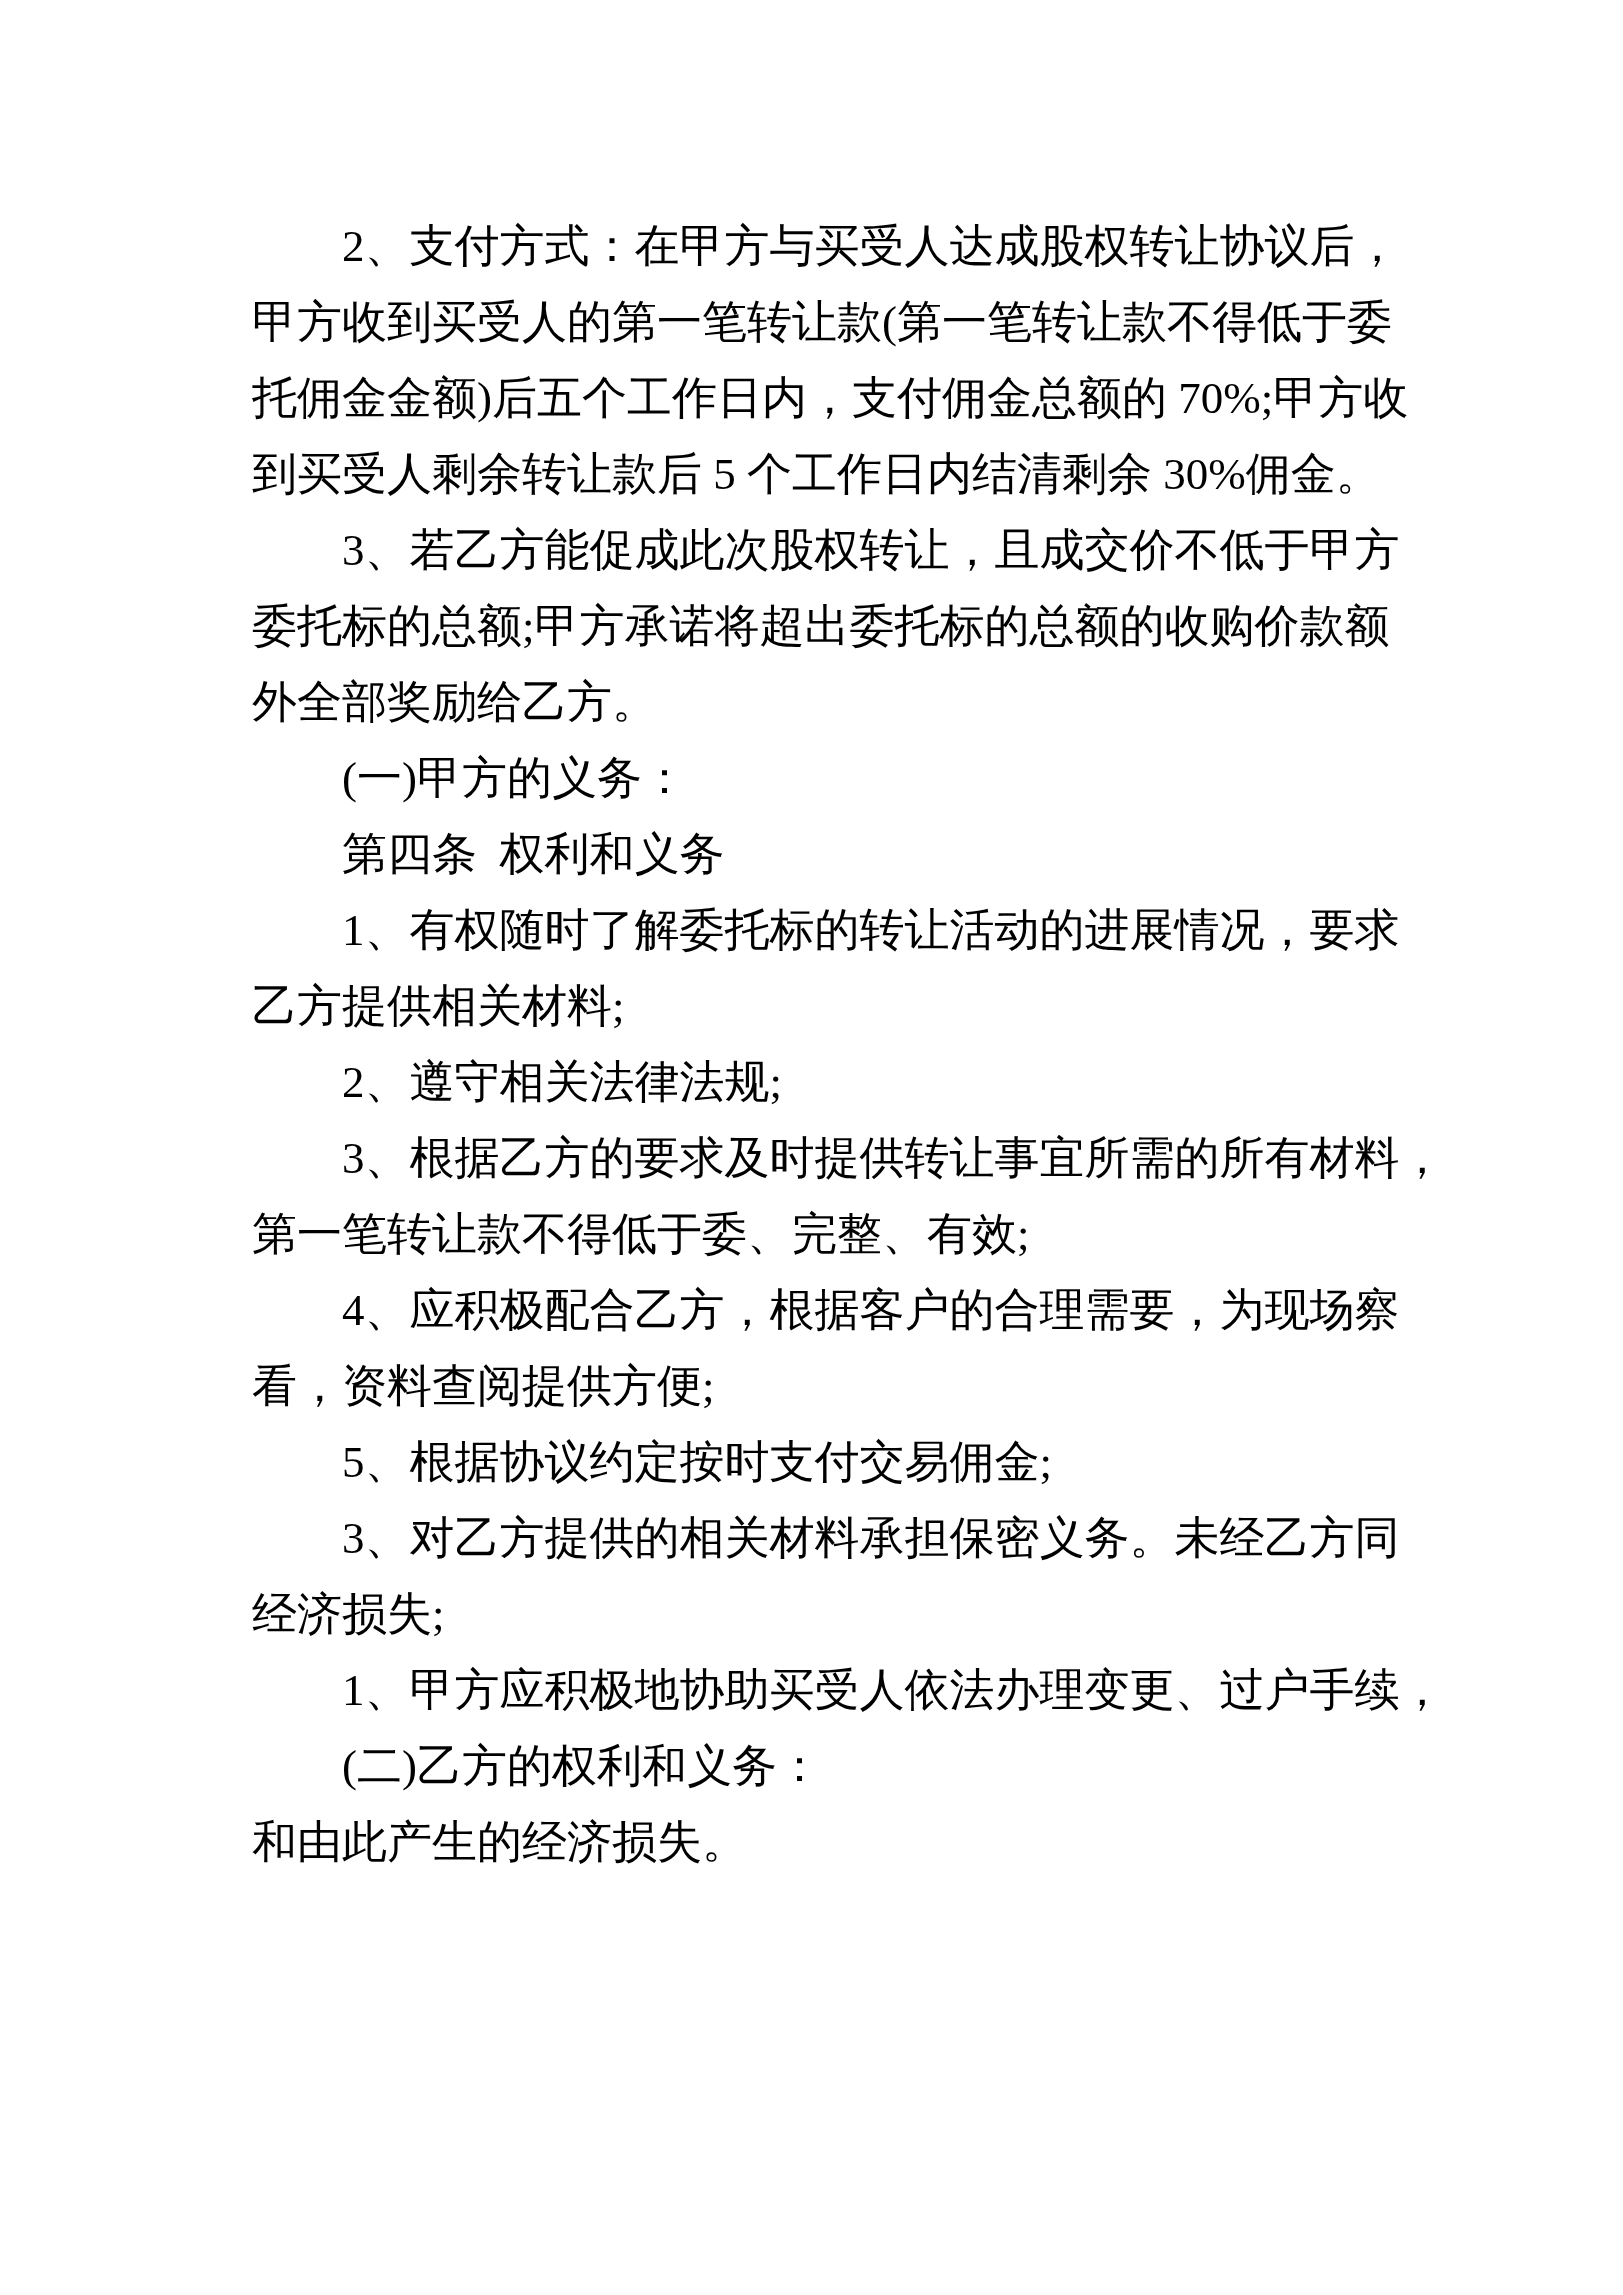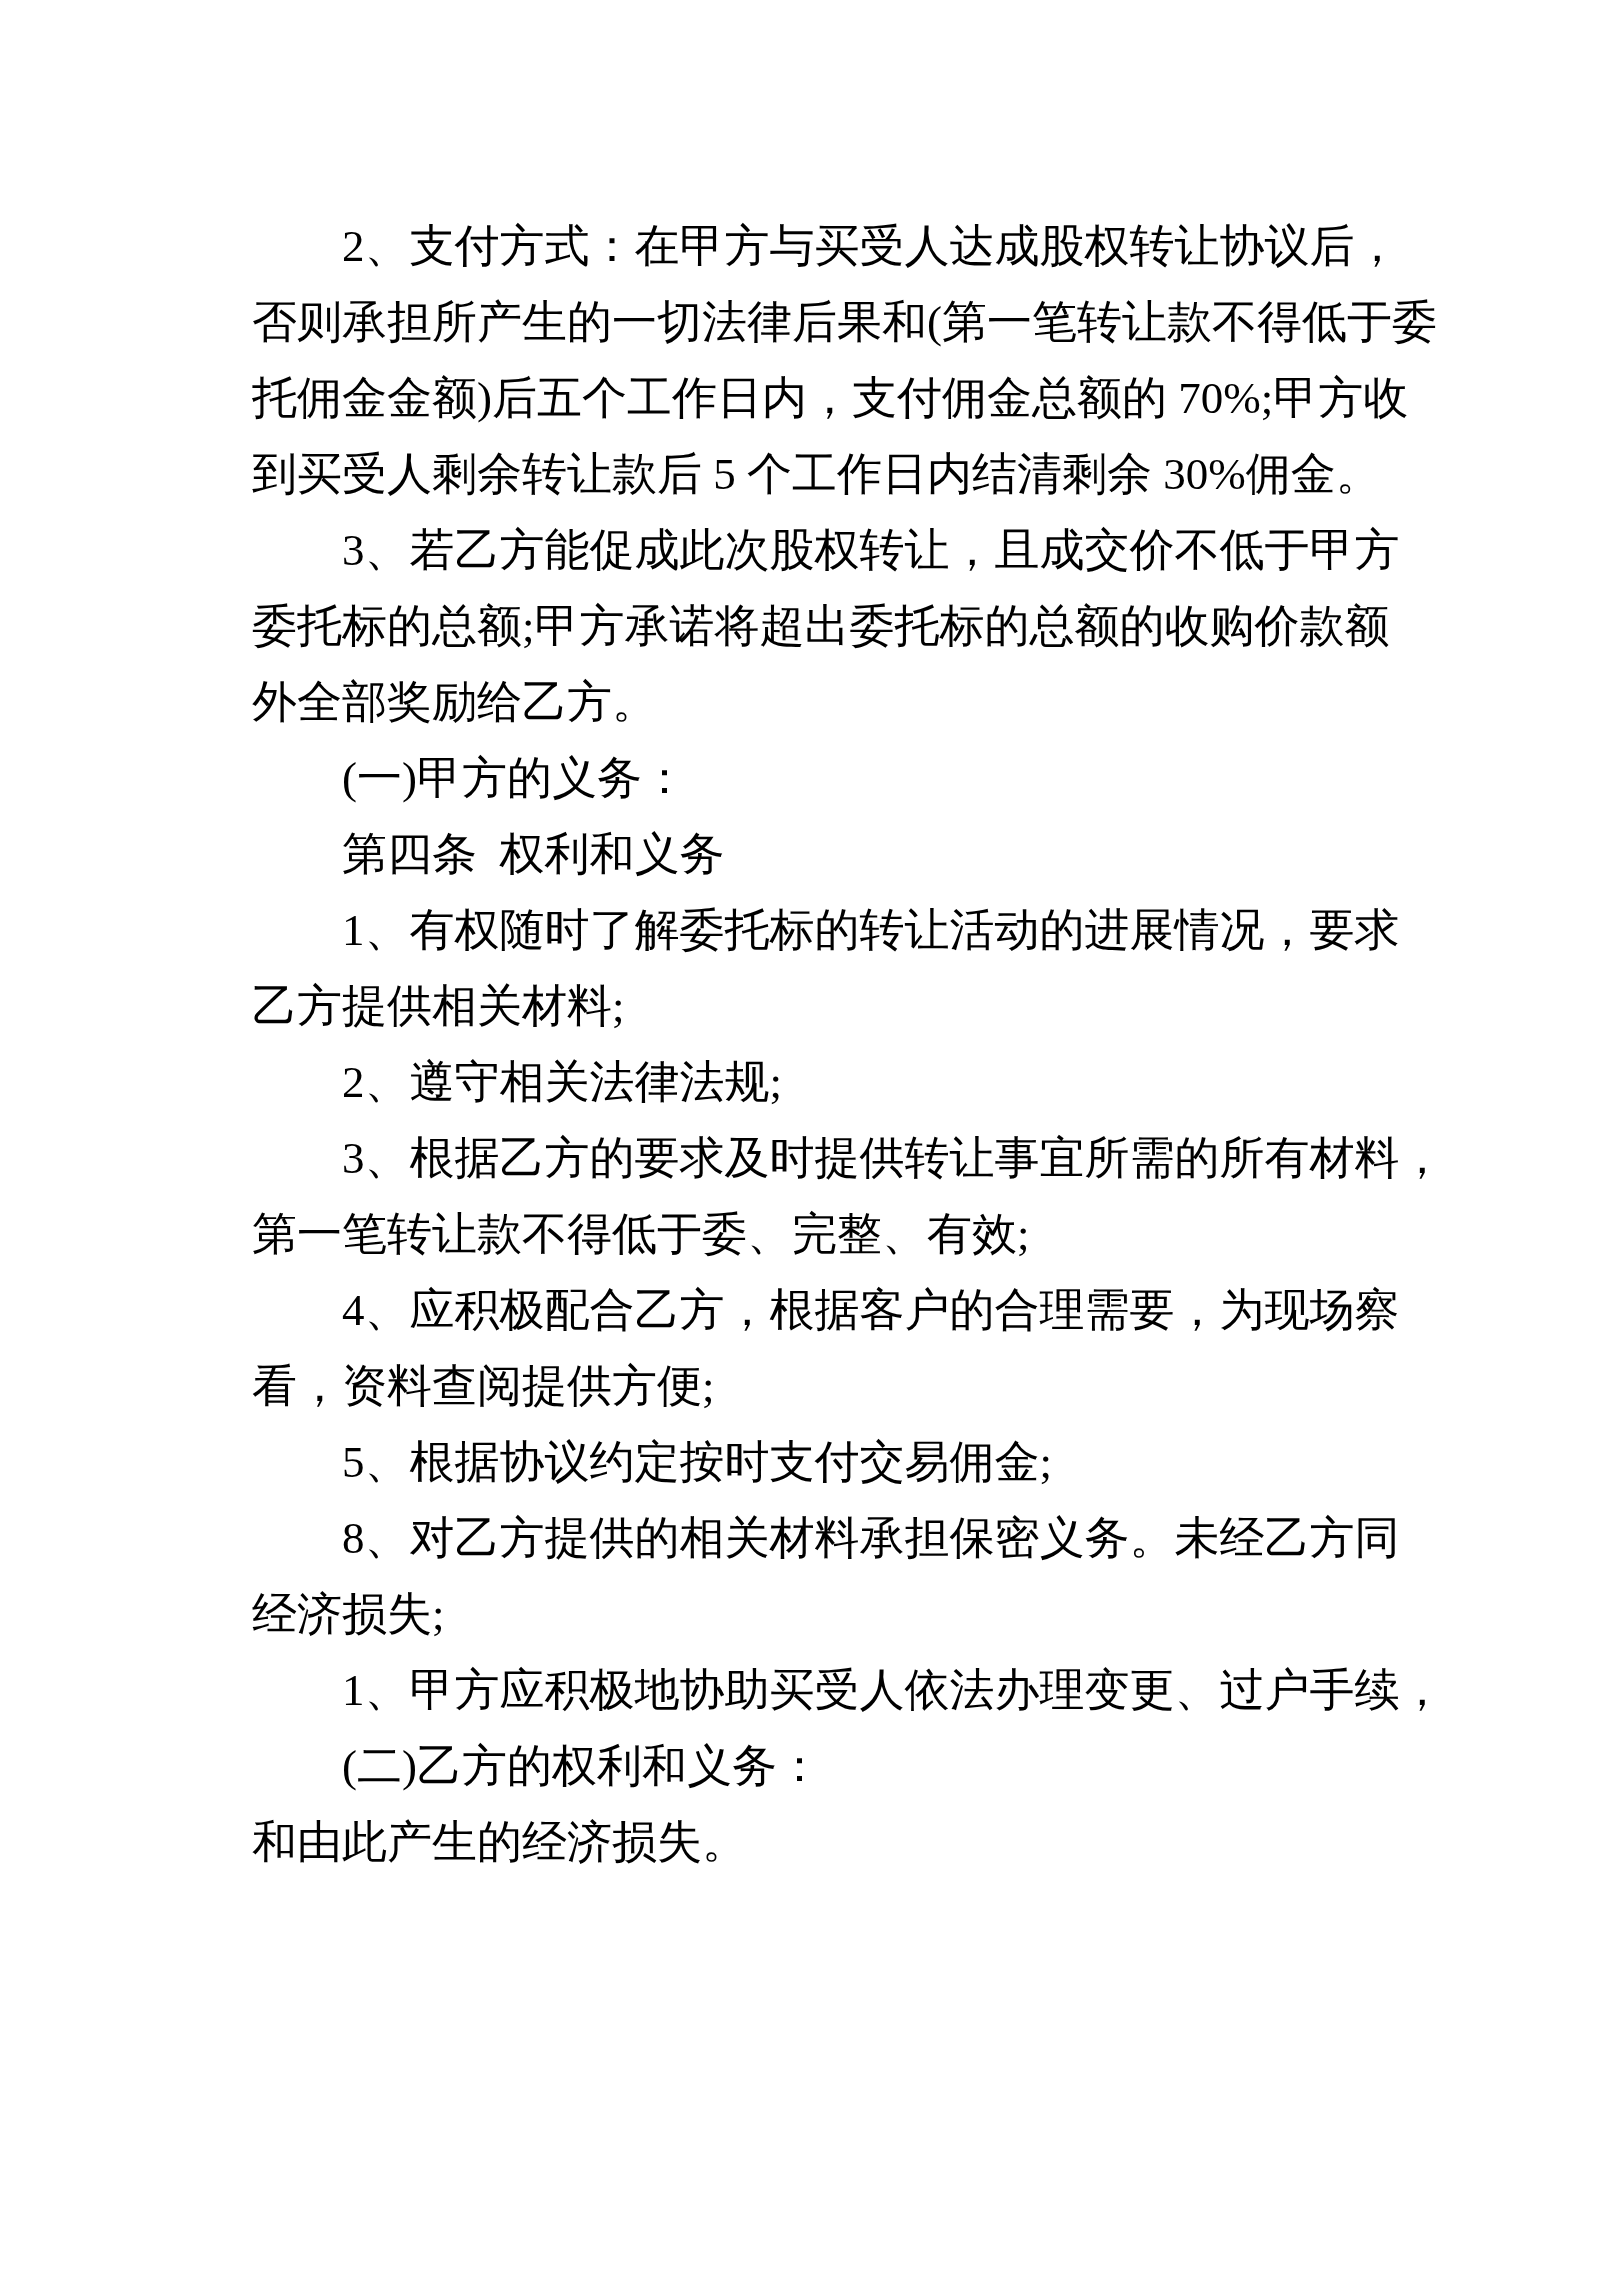--- a/index.html
+++ b/index.html
@@ -35,36 +35,36 @@
   .line.indent {
     text-indent: 2em;
   }
 </style>
 </head>
 <body>
 
 <div class="page">
   <div class="doc" id="doc-body">
       <div class="line indent">2、支付方式：在甲方与买受人达成股权转让协议后，</div>
-      <div class="line">否则承担所产生的一切法律后果和(第一笔转让款不得低于委</div>
+      <div class="line">甲方收到买受人的第一笔转让款(第一笔转让款不得低于委</div>
       <div class="line">托佣金金额)后五个工作日内，支付佣金总额的 70%;甲方收</div>
       <div class="line">到买受人剩余转让款后 5 个工作日内结清剩余 30%佣金。</div>
       <div class="line indent">3、若乙方能促成此次股权转让，且成交价不低于甲方</div>
       <div class="line">委托标的总额;甲方承诺将超出委托标的总额的收购价款额</div>
       <div class="line">外全部奖励给乙方。</div>
       <div class="line indent">(一)甲方的义务：</div>
       <div class="line indent">第四条 权利和义务</div>
       <div class="line indent">1、有权随时了解委托标的转让活动的进展情况，要求</div>
       <div class="line">乙方提供相关材料;</div>
       <div class="line indent">2、遵守相关法律法规;</div>
       <div class="line indent">3、根据乙方的要求及时提供转让事宜所需的所有材料，</div>
       <div class="line">第一笔转让款不得低于委、完整、有效;</div>
       <div class="line indent">4、应积极配合乙方，根据客户的合理需要，为现场察</div>
       <div class="line">看，资料查阅提供方便;</div>
       <div class="line indent">5、根据协议约定按时支付交易佣金;</div>
-      <div class="line indent">8、对乙方提供的相关材料承担保密义务。未经乙方同</div>
+      <div class="line indent">3、对乙方提供的相关材料承担保密义务。未经乙方同</div>
       <div class="line">经济损失;</div>
       <div class="line indent">1、甲方应积极地协助买受人依法办理变更、过户手续，</div>
       <div class="line indent">(二)乙方的权利和义务：</div>
       <div class="line">和由此产生的经济损失。</div>
     </div>
 </div>
 
 
 </body></html>

